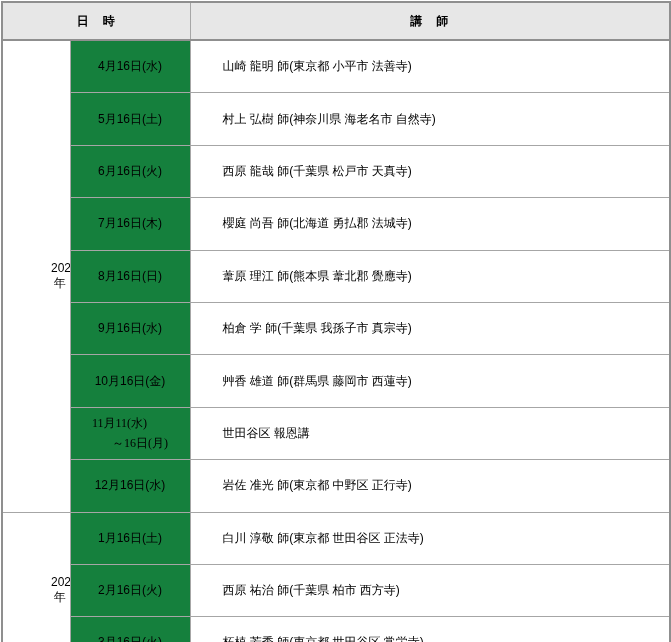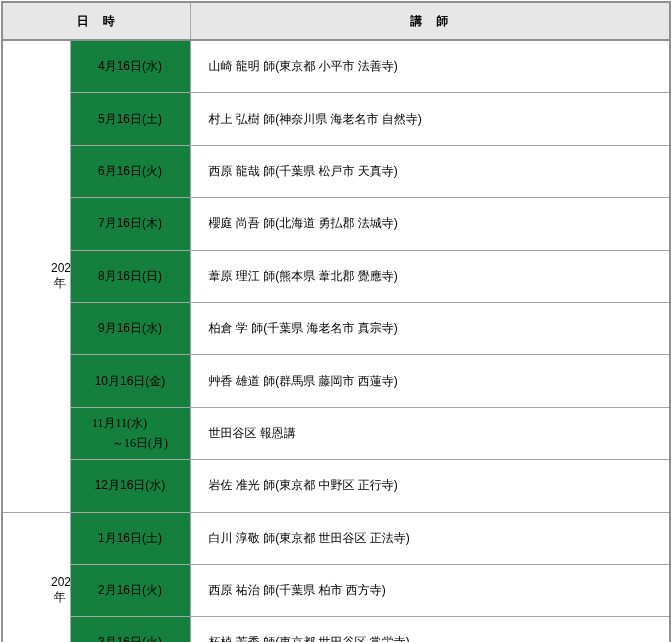--- a/index.html
+++ b/index.html
@@ -42,21 +42,21 @@
     text-align: center;
     background: #ffffff;
     padding-left: 48px;
   }
   td.date-cell {
     height: 49.4px;
     text-align: center;
     background: #15803d;
   }
   td.lecturer-cell {
-    padding-left: 18px;
+    padding-left: 32px;
     text-align: left;
     background: #ffffff;
     margin-top: 48px;
   }
   .date-multi {
     display: inline-block;
     text-align: left;
     line-height: 20px;
     font-family: Liberation Serif, serif;
   }
@@ -98,21 +98,21 @@
       <tr>
         <td class="date-cell">7月16日(木)</td>
         <td class="lecturer-cell">櫻庭 尚吾 師(北海道 勇払郡 法城寺)</td>
       </tr>
       <tr>
         <td class="date-cell">8月16日(日)</td>
         <td class="lecturer-cell">葦原 理江 師(熊本県 葦北郡 覺應寺)</td>
       </tr>
       <tr>
         <td class="date-cell">9月16日(水)</td>
-        <td class="lecturer-cell">柏倉 学 師(千葉県 海老名市 真宗寺)</td>
+        <td class="lecturer-cell">柏倉 学 師(千葉県 我孫子市 真宗寺)</td>
       </tr>
       <tr>
         <td class="date-cell">10月16日(金)</td>
         <td class="lecturer-cell">艸香 雄道 師(群馬県 藤岡市 西蓮寺)</td>
       </tr>
       <tr>
         <td class="date-cell">
           <span class="date-multi">
             <span>11月11(水)</span>
             <span class="date-line2">～16日(月)</span>

